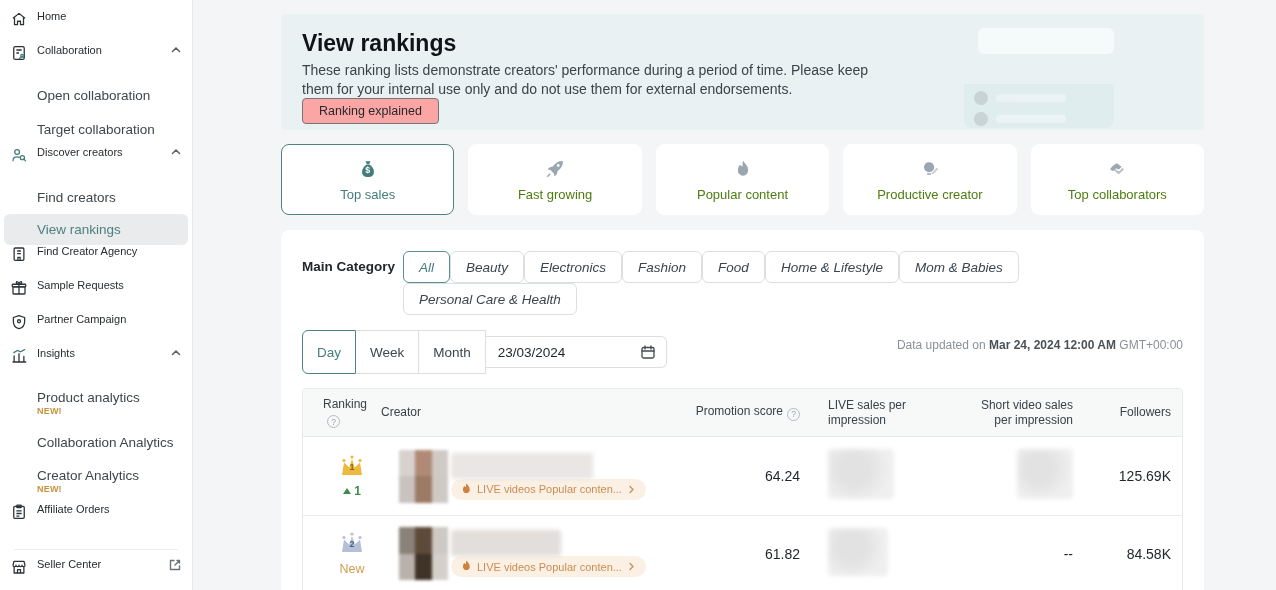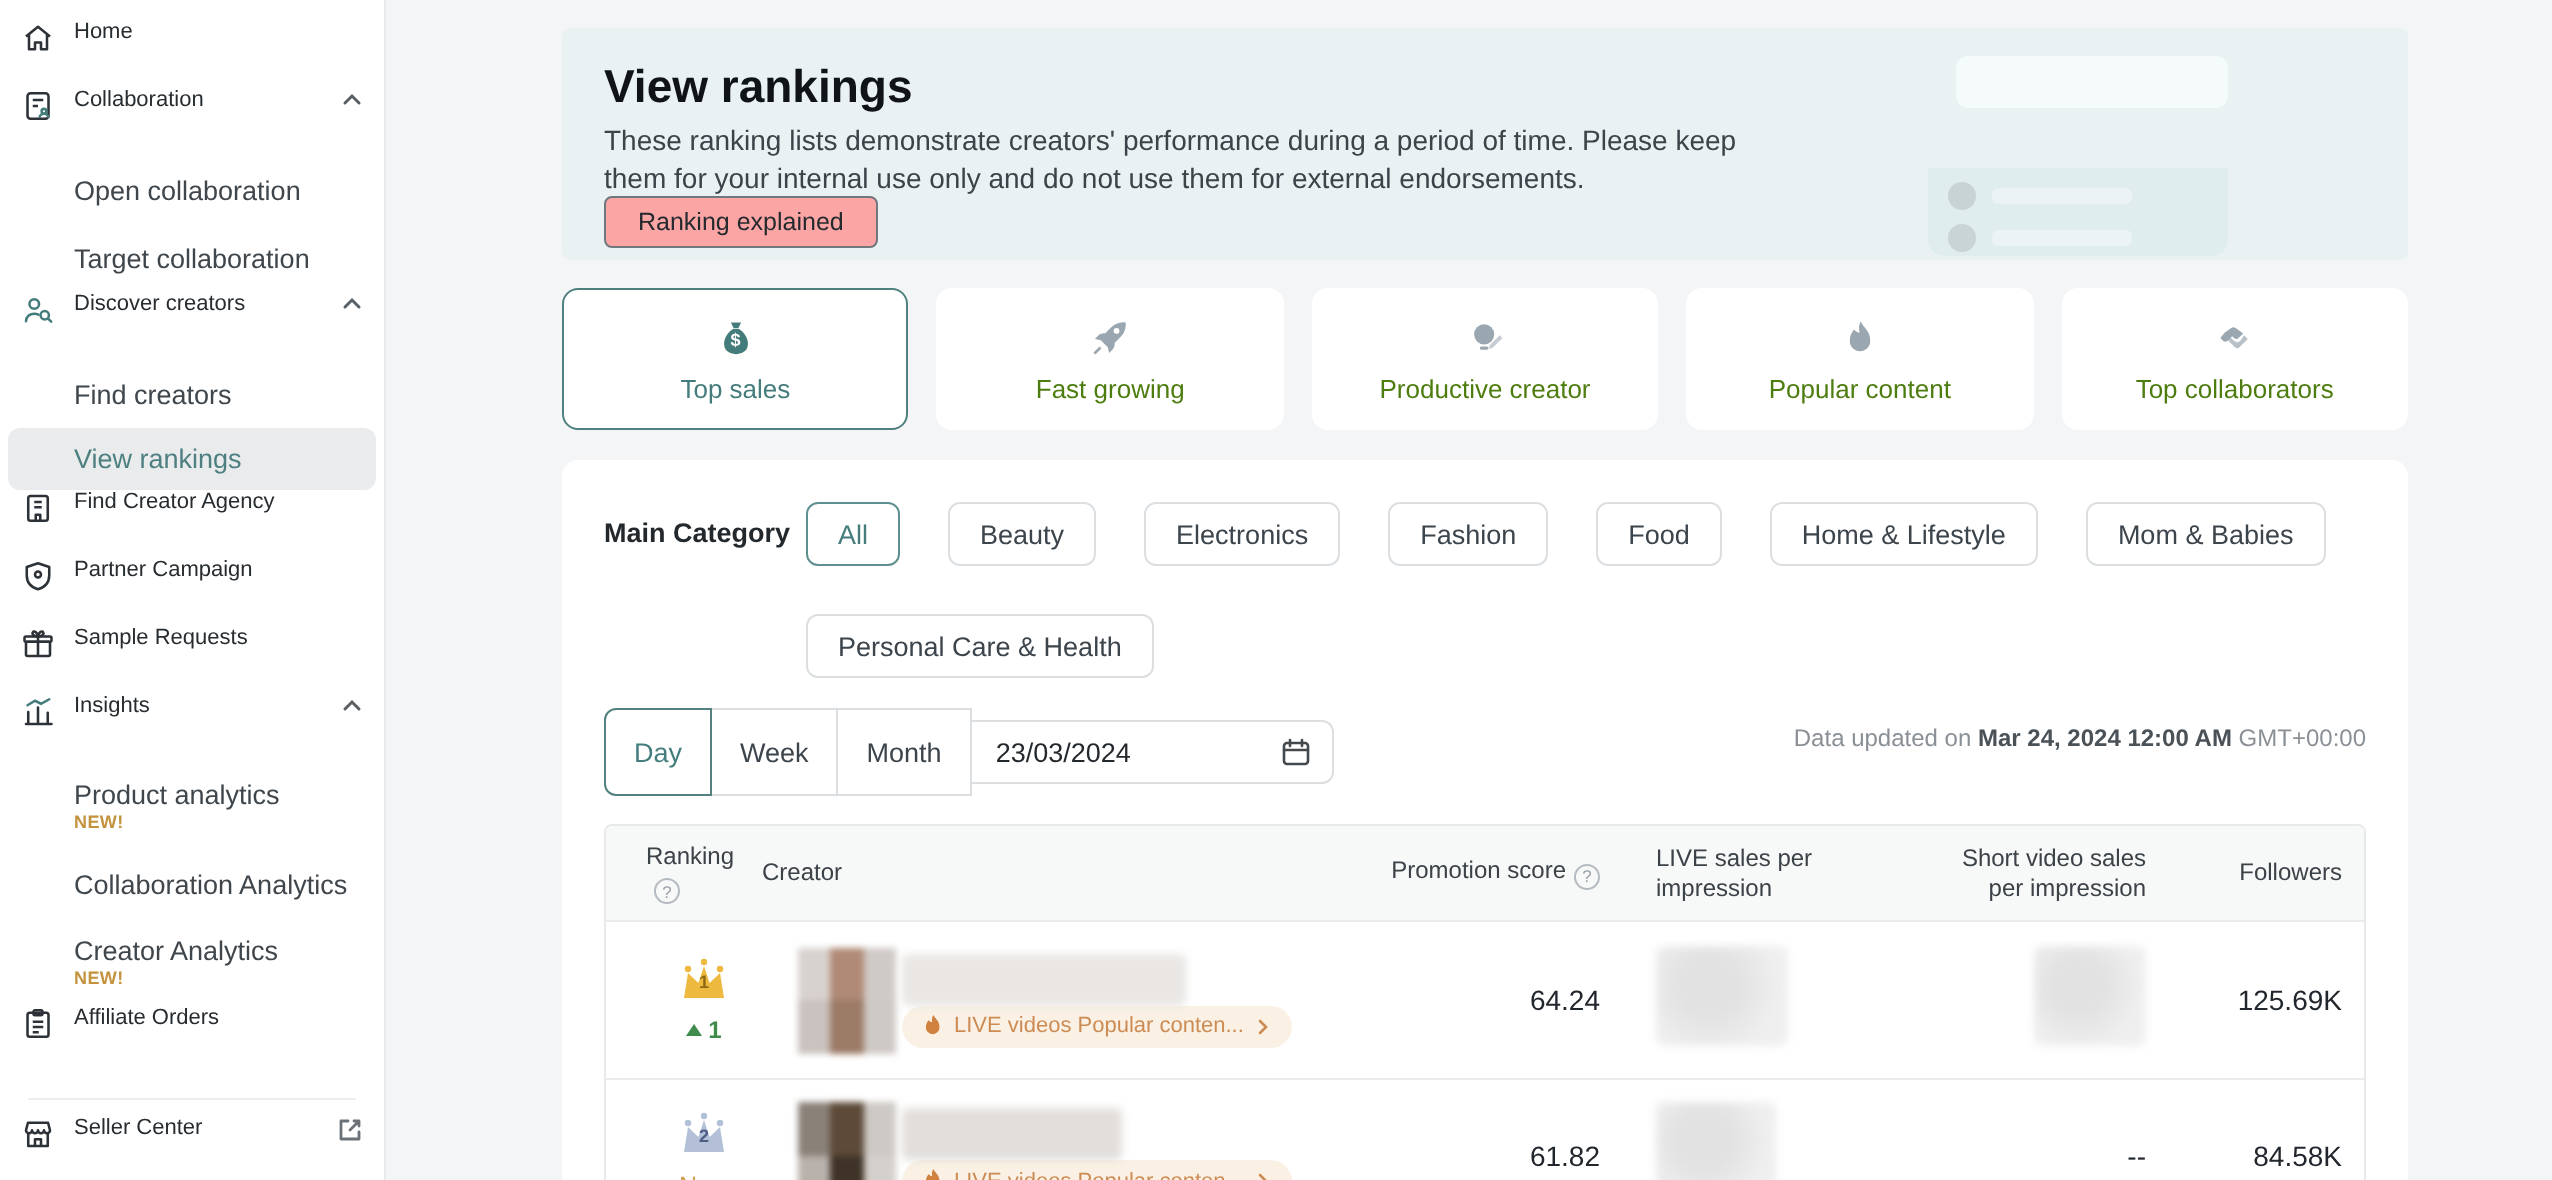--- a/index.html
+++ b/index.html
@@ -75,21 +75,21 @@
   .tab-card.selected .t-lbl { color:#447c7b; }
   .dollar { position:absolute; left:0; top:7px; width:100%; text-align:center; font-size:9px;
     font-weight:bold; color:#ffffff; }
 
   
   .panel { position:absolute; left:0; top:230px; width:923px; height:376px; background:#ffffff;
     border-radius:8px 8px 0 0; }
 
   .filter-row { display:flex; padding:21px 21px 0 21px; }
   .filter-label { width:101px; padding-top:8px; font-size:13.5px; font-weight:bold; color:#23282d; flex:none; }
-  .filter-opts { display:flex; flex-wrap:wrap; gap:24px; }
+  .filter-opts { display:flex; flex-wrap:wrap; gap:0;font-style:italic; }
   .chip { height:32px; padding:0 15px; display:inline-flex; align-items:center; background:#fff;
     border:1px solid #dcdfe2; border-radius:6px; font-size:13.5px; color:#3c444c; cursor:pointer; }
   .chip.selected { border-color:#5f8f8e; color:#447c7b; }
 
   .period-row { display:flex; align-items:center; margin:15px 21px 0 21px; position:relative; }
   .seg { display:flex; height:44px; }
   .seg-btn { display:flex; align-items:center; justify-content:center; padding:0 14px; background:#fff;
     border:1px solid #dcdfe2; border-left-width:0; font-size:13.5px; color:#3c444c; cursor:pointer; }
   .seg-btn.first { border-left-width:1px; border-radius:6px 0 0 6px; }
   .seg-btn.selected { border:1px solid #54807f; color:#457e7d; border-radius:6px 0 0 6px; }
@@ -216,36 +216,36 @@
           <rect x="5.5" y="4" width="13" height="16.5" rx="1.5"></rect>
           <path d="M9.5 8 H14.5 M9.5 11.5 H14.5 M10.5 20.5 V16.5 H13.5 V20.5"></path>
         </svg>
     </span>
     <span class="lbl">Find Creator Agency</span>
   </div>
 
   <div class="side-item">
     <span class="ic">
       <svg viewBox="0 0 24 24" fill="none" stroke="currentColor" stroke-width="1.7" stroke-linejoin="round">
-          <path d="M12 3.5 L19.5 6 V11.5 C19.5 16.5 16.3 19.6 12 20.8 C7.7 19.6 4.5 16.5 4.5 11.5 V6 Z"></path>
-          <circle cx="12" cy="11" r="2"></circle>
-        </svg>
-    </span>
-    <span class="lbl">Partner Campaign</span>
-  </div>
-
-  <div class="side-item">
-    <span class="ic">
-      <svg viewBox="0 0 24 24" fill="none" stroke="currentColor" stroke-width="1.7" stroke-linejoin="round">
           <rect x="4" y="10.5" width="16" height="9.5" rx="1"></rect>
           <rect x="3" y="7" width="18" height="3.5" rx="1"></rect>
           <path d="M12 7 V20 M12 7 C10 7 7.8 6 8.5 4.3 C9.2 2.8 11.5 3.8 12 7 M12 7 C14 7 16.2 6 15.5 4.3 C14.8 2.8 12.5 3.8 12 7"></path>
         </svg>
     </span>
     <span class="lbl">Sample Requests</span>
+  </div>
+
+  <div class="side-item">
+    <span class="ic">
+      <svg viewBox="0 0 24 24" fill="none" stroke="currentColor" stroke-width="1.7" stroke-linejoin="round">
+          <path d="M12 3.5 L19.5 6 V11.5 C19.5 16.5 16.3 19.6 12 20.8 C7.7 19.6 4.5 16.5 4.5 11.5 V6 Z"></path>
+          <circle cx="12" cy="11" r="2"></circle>
+        </svg>
+    </span>
+    <span class="lbl">Partner Campaign</span>
   </div>
 
   <div class="side-item">
     <span class="ic">
       <svg viewBox="0 0 24 24" fill="none" stroke="currentColor" stroke-width="1.7" stroke-linecap="round">
           <path d="M5.5 12 V20 M12 9 V20 M18.5 12.5 V20 M4 20 H21"></path>
           <path d="M5 7.5 L10 4.5 L14 6.5 L19.5 3.5" stroke="#447c7b"></path>
         </svg>
     </span>
     <span class="lbl">Insights</span>
@@ -334,35 +334,35 @@
       <span class="t-ic">
         <svg viewBox="0 0 24 24" fill="currentColor">
             <path d="M20.5 3.5 C17.5 3 14.5 4.3 12.4 6.4 L9.3 9.5 C8 9.3 6.6 9.7 5.6 10.7 L3.8 12.5 L7 13.2 L10.8 17 L11.5 20.2 L13.3 18.4 C14.3 17.4 14.7 16 14.5 14.7 L17.6 11.6 C19.7 9.5 21 6.5 20.5 3.5 Z M15.5 9.7 a1.6 1.6 0 1 1 0.1-3.2 a1.6 1.6 0 0 1-0.1 3.2 Z"></path>
             <path d="M6.8 17.2 C5.8 18.2 3.5 20.5 3.5 20.5 C3.5 20.5 5.8 18.2 6.8 17.2 Z" stroke="currentColor" stroke-width="1.5"></path>
           </svg>
       </span>
       <span class="t-lbl">Fast growing</span>
     </div>
     <div class="tab-card">
       <span class="t-ic">
+        <svg viewBox="0 0 24 24" fill="currentColor">
+            <path d="M12.5 3 C13.5 6 17.5 8.2 17.5 12.6 A5.6 5.6 0 1 1 6.5 12.6 C6.5 10.5 7.6 8.8 8.7 7.3 C9.6 8.3 10.7 9 11.8 9 C11.3 7 11.2 4.8 12.5 3 Z"></path>
+          </svg>
+      </span>
+      <span class="t-lbl">Popular content</span>
+    </div>
+    <div class="tab-card">
+      <span class="t-ic">
         <svg viewBox="0 0 24 24" fill="none" stroke="currentColor" stroke-width="1.8" stroke-linecap="round">
             <circle cx="11" cy="10" r="5.5" fill="currentColor" stroke="none"></circle>
             <path d="M9.5 17.5 H12.5"></path>
             <path d="M14 16 L19.5 10.5 L21 12 L15.5 17.5 L13.7 17.8 Z" fill="#c6ccd4" stroke="none"></path>
           </svg>
       </span>
       <span class="t-lbl">Productive creator</span>
-    </div>
-    <div class="tab-card">
-      <span class="t-ic">
-        <svg viewBox="0 0 24 24" fill="currentColor">
-            <path d="M12.5 3 C13.5 6 17.5 8.2 17.5 12.6 A5.6 5.6 0 1 1 6.5 12.6 C6.5 10.5 7.6 8.8 8.7 7.3 C9.6 8.3 10.7 9 11.8 9 C11.3 7 11.2 4.8 12.5 3 Z"></path>
-          </svg>
-      </span>
-      <span class="t-lbl">Popular content</span>
     </div>
     <div class="tab-card">
       <span class="t-ic">
         <svg viewBox="0 0 24 24" fill="currentColor">
             <path d="M7 9 L10.5 6.5 C11.2 6 12.2 6 12.9 6.5 L17 9.5 L14.5 12 C13.8 12.7 12.7 12.7 12 12 L11 11 L8.5 13.5 C7.8 14.2 6.7 14.2 6 13.5 L4.5 12 Z"></path>
             <path d="M17.5 10.5 L19.5 12.5 L15 17 C14.3 17.7 13.2 17.7 12.5 17 L8 12.5 L9.5 11 L12 13.5 C13 14.5 14.5 14.5 15.5 13.5 Z" opacity=".7"></path>
           </svg>
       </span>
       <span class="t-lbl">Top collaborators</span>
     </div>

